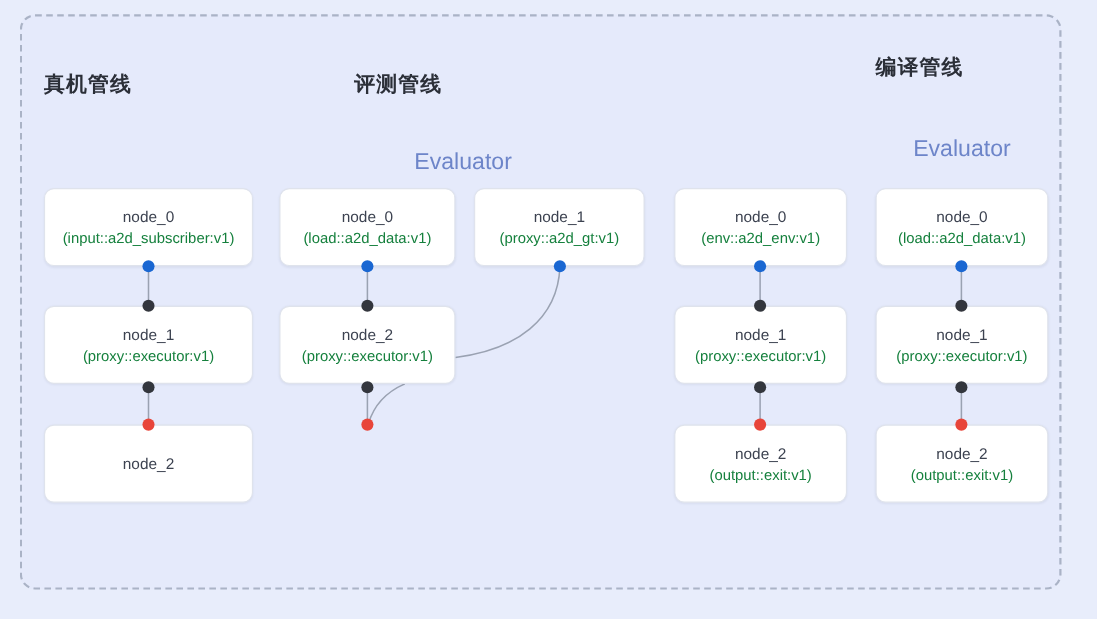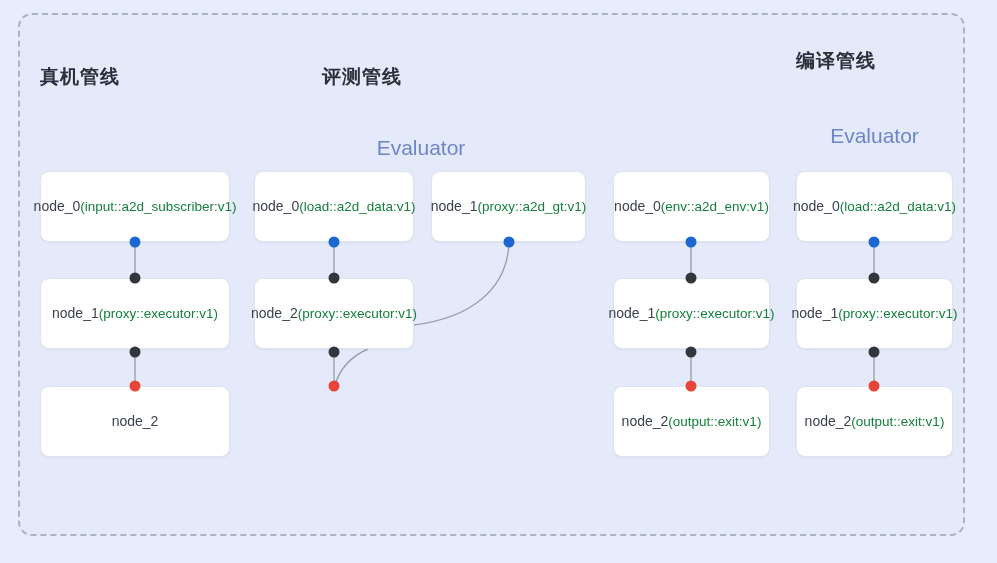--- a/index.html
+++ b/index.html
@@ -65,21 +65,21 @@
 
   
   .node {
     position: absolute;
     box-sizing: border-box;
     background: #ffffff;
     border: 1px solid #dfe3ec;
     border-radius: 9px;
     box-shadow: 0 1px 2px rgba(40, 50, 80, 0.07);
     display: flex;
-    flex-direction: row;
+    flex-direction: column;
     align-items: center;
     justify-content: center;
     height: 71px;
   }
   .node-title {
     font-size: 14px;
     color: #3c4250;
     line-height: 19px;
     white-space: nowrap;
   }

